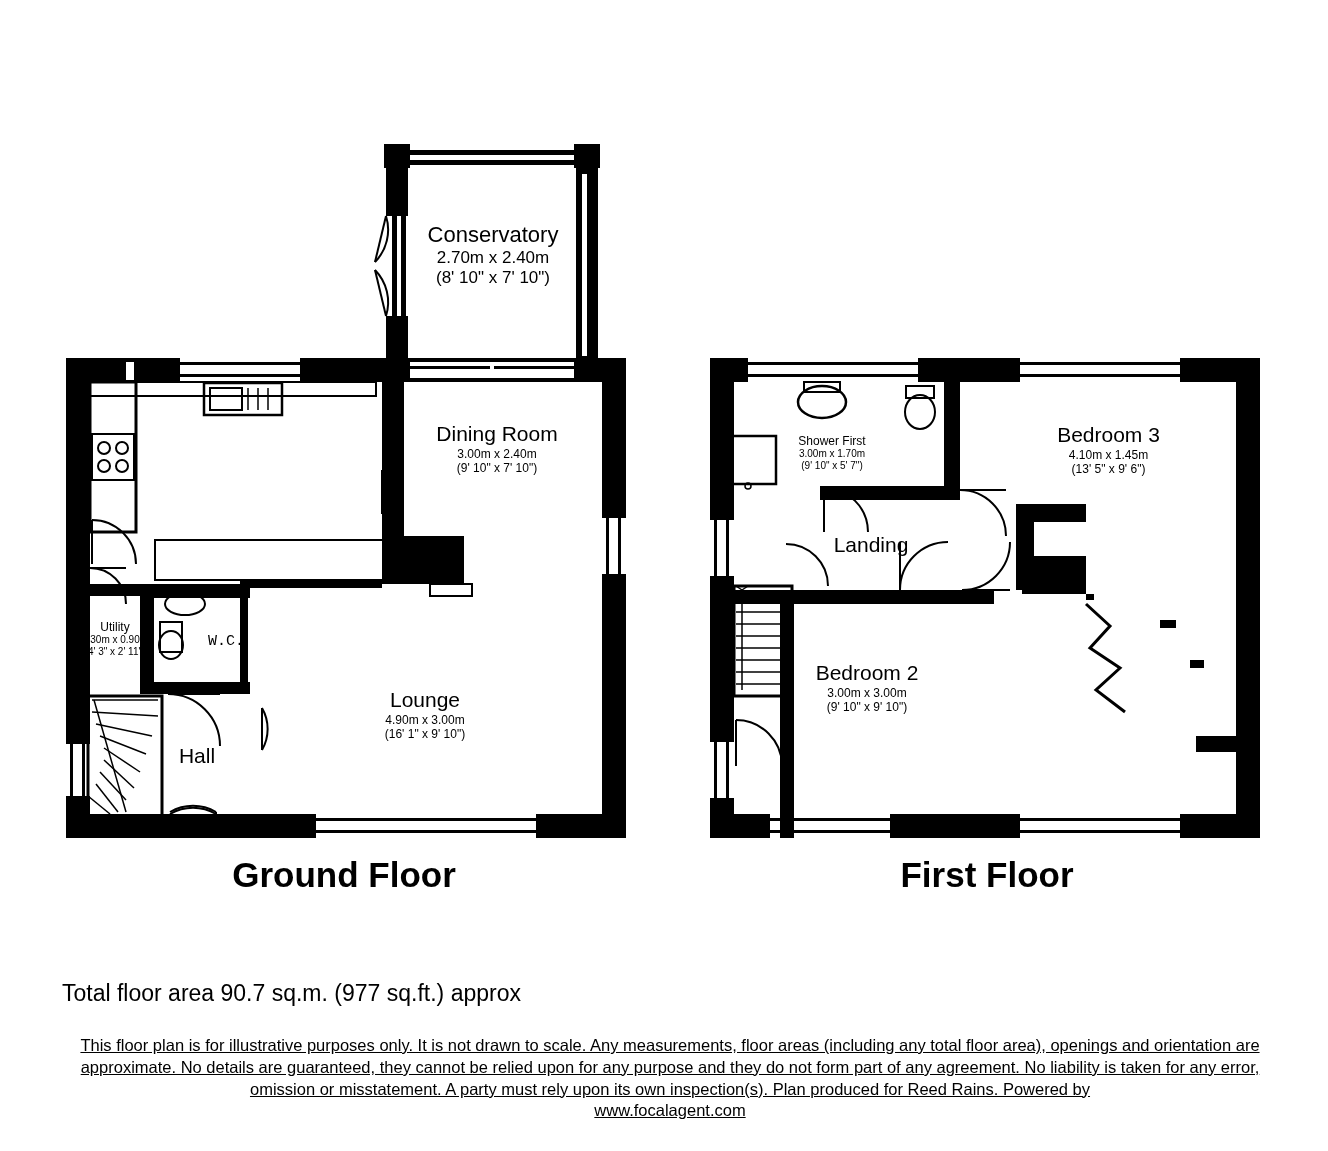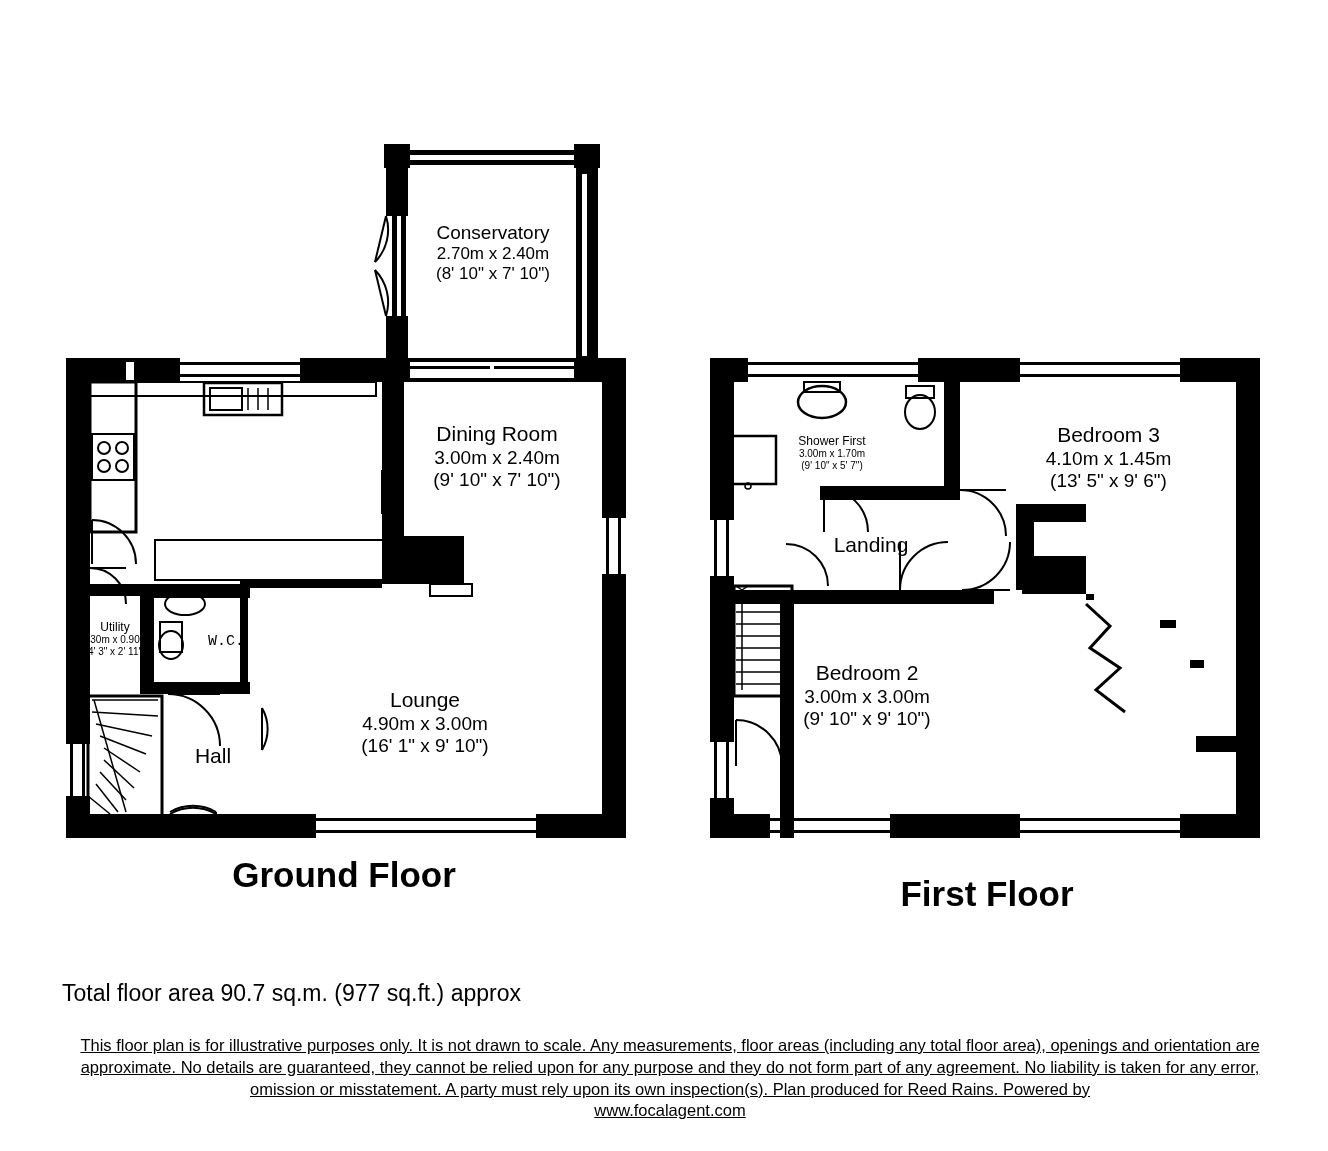--- a/index.html
+++ b/index.html
@@ -30,26 +30,26 @@
     position: absolute;
     text-align: center;
     line-height: 1.18;
     white-space: nowrap;
   }
   .room-name {
     font-size: 21px;
     font-weight: 400;
   }
   .room-dim {
-    font-size: 19px;
+    font-size: 12px;
   }
   .tiny .room-name { font-size: 12px; }
   .tiny .room-dim { font-size: 10px; }
   .small .room-name { font-size: 15px; }
-  .medium .room-name { font-size: 19px; }
+  .medium .room-name { font-size: 22px; }
   .medium .room-dim { font-size: 17px; }
   .floor-title {
     position: absolute;
     font-size: 35px;
     font-weight: bold;
     text-align: center;
     white-space: nowrap;
   }
   .total-area {
     position: absolute;
@@ -305,21 +305,21 @@
   <div class="label small" style="left:196px; top:633px; width:60px;font-family:Liberation Mono, monospace;">
     <div class="room-name">W.C.</div>
   </div>
 
   <div class="label" style="left:355px; top:688px; width:140px;">
     <div class="room-name">Lounge</div>
     <div class="room-dim">4.90m x 3.00m</div>
     <div class="room-dim">(16' 1" x 9' 10")</div>
   </div>
 
-  <div class="label" style="left:180px; top:744px; width:66px;">
+  <div class="label" style="left:164px; top:744px; width:66px;">
     <div class="room-name">Hall</div>
   </div>
 
   <div class="label tiny" style="left:783px; top:434px; width:98px;">
     <div class="room-name">Shower First</div>
     <div class="room-dim">3.00m x 1.70m</div>
     <div class="room-dim">(9' 10" x 5' 7")</div>
   </div>
 
   <div class="label" style="left:1036px; top:423px; width:145px;">
@@ -333,21 +333,21 @@
   </div>
 
   <div class="label" style="left:797px; top:661px; width:140px;">
     <div class="room-name">Bedroom 2</div>
     <div class="room-dim">3.00m x 3.00m</div>
     <div class="room-dim">(9' 10" x 9' 10")</div>
   </div>
 
 
   <div class="floor-title" style="left:196px; top:855px; width:296px;">Ground Floor</div>
-  <div class="floor-title" style="left:872px; top:855px; width:230px;margin-top:19px;">First Floor</div>
+  <div class="floor-title" style="left:872px; top:855px; width:230px;">First Floor</div>
 
   <div class="total-area">Total floor area 90.7 sq.m. (977 sq.ft.) approx</div>
 
   <div class="disclaimer">
     <span>This floor plan is for illustrative purposes only. It is not drawn to scale. Any measurements, floor areas (including any total floor area), openings and orientation are approximate. No details are guaranteed, they cannot be relied upon for any purpose and they do not form part of any agreement. No liability is taken for any error, omission or misstatement. A party must rely upon its own inspection(s). Plan produced for Reed Rains. Powered by</span>
     <span class="url">www.focalagent.com</span>
   </div>
 
 </div>
 

